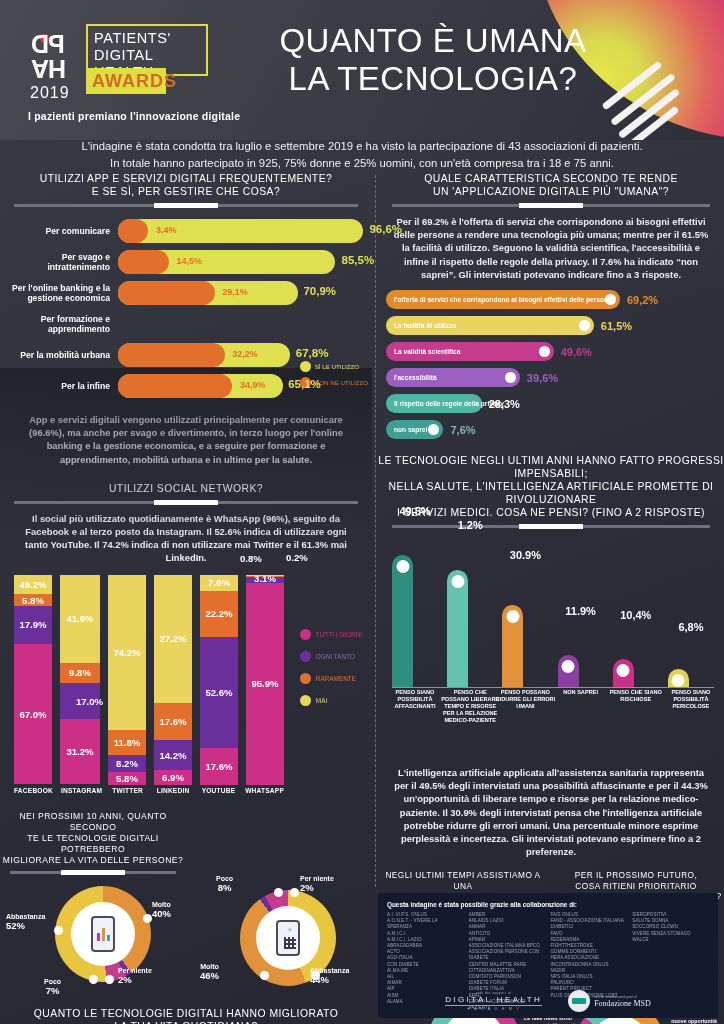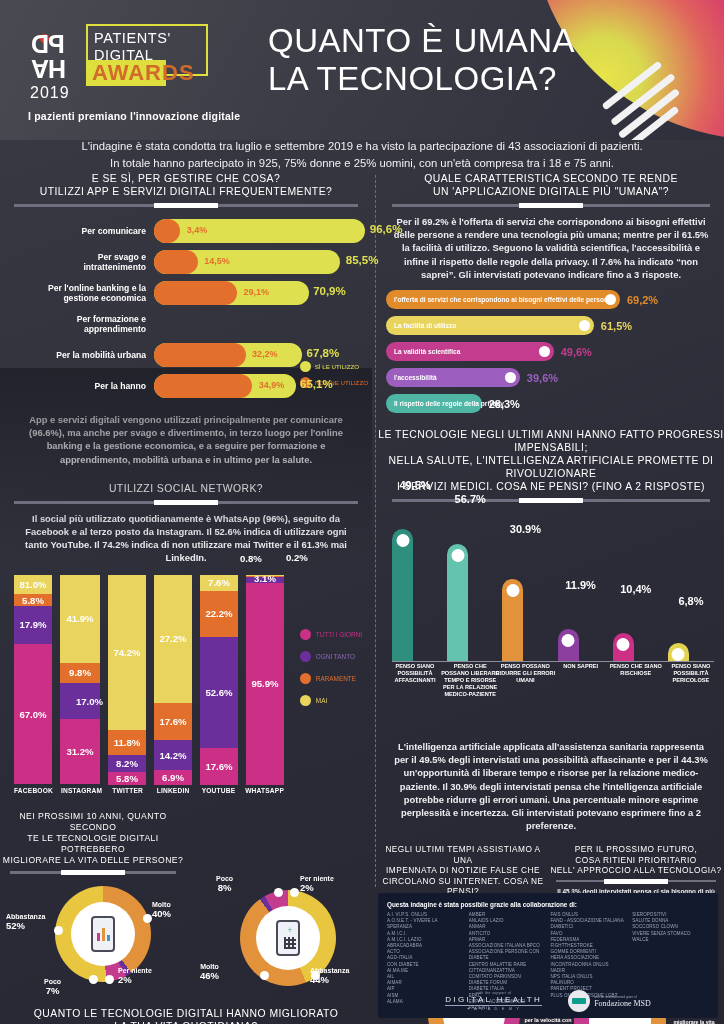--- a/index.html
+++ b/index.html
@@ -28,25 +28,25 @@
   .logo-mark { position:absolute; left:0; top:4px; width:58px; height:70px; color:#fff;
      font-family:"Liberation Sans", sans-serif; }
   .logo-mark .pd { position:absolute; left:4px; top:2px; font-size:25px; font-weight:700; letter-spacing:-1px;
      transform: scaleX(-1); }
   .logo-mark .ha { position:absolute; left:4px; top:26px; font-size:25px; font-weight:700; letter-spacing:-1px;
      transform: scale(-1,-1); }
   .logo-mark .dot { position:absolute; left:12px; top:6px; width:9px; height:9px; background:#e0372e; border-radius:50%; }
   .logo-year { position:absolute; left:2px; top:60px; font-size:16px; letter-spacing:1px; color:#fff; }
   .logo-box { position:absolute; left:58px; top:0px; width:122px; height:52px; border:2px solid #dede3f; padding:4px 6px; }
   .logo-box div { font-size:14.5px; font-weight:400; line-height:17px; letter-spacing:.6px; }
-  .logo-awards { position:absolute; left:58px; top:36px; width:80px; height:26px; background:#dede3f; color:#d16a2a;
-     font-size:22px; font-weight:700; letter-spacing:1px; padding-left:6px; line-height:26px; }
+  .logo-awards { position:absolute; left:58px; top:44px; width:80px; height:26px; background:#dede3f; color:#d16a2a;
+     font-size:18px; font-weight:700; letter-spacing:1px; padding-left:6px; line-height:26px; }
   .tagline { position:absolute; left:28px; top:110px; font-size:10.5px; font-weight:700; letter-spacing:.2px; }
 
-  .maintitle { position:absolute; left:268px; top:22px; width:330px; text-align:left;
+  .maintitle { position:absolute; left:268px; top:22px; width:330px; text-align:center;
      font-size:33px; font-weight:400; line-height:38px; letter-spacing:.5px; }
 
   .intro { position:absolute; left:0; top:138px; width:724px; text-align:center;
      font-size:11.3px; line-height:17px; color:#f0f0f3; padding:0 20px; }
 
   
   .cols { position:absolute; top:172px; left:0; width:724px; height:720px; }
   .colL { position:absolute; left:0; top:0; width:372px; height:720px; }
   .colR { position:absolute; left:378px; top:0; width:346px; height:720px; }
   .divider { position:absolute; left:375px; top:175px; width:1px; height:712px;
@@ -55,21 +55,21 @@
   .sect-title { text-align:center; font-size:10.4px; letter-spacing:.45px; line-height:13px;
      text-transform:uppercase; color:#ffffff; font-weight:400; }
   .rule { position:relative; height:3px; margin:6px 14px 0 14px; background:#6f6f80; }
   .rule::after { content:""; position:absolute; left:50%; transform:translateX(-50%); top:-1px;
      width:64px; height:5px; background:#ffffff; }
 
   .para { font-size:9.4px; line-height:13.2px; text-align:center; font-weight:700; color:#eeeef2; padding:0 14px; }
 
   
   .hbars { margin-top:10px; }
-  .hrow { display:flex; align-items:center; height:27px; margin-bottom:4px;padding-left:36px; }
+  .hrow { display:flex; align-items:center; height:27px; margin-bottom:4px; }
   .hrow .lab { width:118px; text-align:right; padding-right:8px; font-size:8.6px; font-weight:700; line-height:10px; }
   .hrow .track { position:relative; height:24px; flex:1; }
   .hseg-a { position:absolute; left:0; top:0; height:24px; background:#e2702c; border-radius:12px; z-index:2; }
   .hseg-b { position:absolute; left:0; top:0; height:24px; background:#dfe04f; border-radius:12px; z-index:1; }
   .hval-in { position:absolute; top:6px; font-size:9px; font-weight:700; color:#e2702c; z-index:3; }
   .hval-out { position:absolute; top:4px; font-size:11.5px; font-weight:700; color:#dfe04f; z-index:3; }
   .legend-hb { position:absolute; right:4px; bottom:6px; font-size:6.2px; }
   .legend-hb div { display:flex; align-items:center; margin-bottom:5px; }
   .legend-hb i { width:11px; height:11px; border-radius:50%; display:inline-block; margin-right:4px; }
 
@@ -171,22 +171,22 @@
     <div>In totale hanno partecipato in 925, 75% donne e 25% uomini, con un'età compresa tra i 18 e 75 anni.</div>
   </div>
 
   <div class="divider"></div>
 
   <div class="cols">
   <div class="colL">
     <div class="dark-panel"></div>
 
     <div class="sect-title">
+      <div>UTILIZZI APP E SERVIZI DIGITALI FREQUENTEMENTE?</div>
       <div>E SE SÌ, PER GESTIRE CHE COSA?</div>
-      <div>UTILIZZI APP E SERVIZI DIGITALI FREQUENTEMENTE?</div>
     </div>
     <div class="rule"></div>
 
     <div class="hbars" style="position:relative;">
       <div class="hrow">
         <div class="lab">Per comunicare</div>
         <div class="track">
           <div class="hseg-b" style="width:96.6%"></div>
           <div class="hseg-a" style="width:12%"></div>
           <div class="hval-in" style="left:15%">3,4%</div>
@@ -217,21 +217,21 @@
       <div class="hrow">
         <div class="lab">Per la mobilità urbana</div>
         <div class="track">
           <div class="hseg-b" style="width:67.8%"></div>
           <div class="hseg-a" style="width:42%"></div>
           <div class="hval-in" style="left:45%">32,2%</div>
           <div class="hval-out" style="left:70%">67,8%</div>
         </div>
       </div>
       <div class="hrow">
-        <div class="lab">Per la hanno</div>
+        <div class="lab">Per la infine</div>
         <div class="track">
           <div class="hseg-b" style="width:65.1%"></div>
           <div class="hseg-a" style="width:45%"></div>
           <div class="hval-in" style="left:48%">34,9%</div>
           <div class="hval-out" style="left:67%">65,1%</div>
         </div>
       </div>
 
       <div class="legend-hb">
         <div>
@@ -248,21 +248,21 @@
     <div class="para" style="margin-top:14px;">App e servizi digitali vengono utilizzati principalmente per comunicare (96.6%), ma anche per svago e divertimento, in terzo luogo per l'online banking e la gestione economica, e a seguire per formazione e apprendimento, mobilità urbana e in ultimo per la salute.</div>
 
     <div class="sect-title" style="margin-top:16px;">UTILIZZI SOCIAL NETWORK?</div>
     <div class="rule"></div>
     <div class="para" style="margin-top:8px;">Il social più utilizzato quotidianamente è WhatsApp (96%), seguito da Facebook e al terzo posto da Instagram. Il 52.6% indica di utilizzare ogni tanto YouTube. Il 74.2% indica di non utilizzare mai Twitter e il 61.3% mai LinkedIn.</div>
 
     <div class="stack-wrap">
       <div class="stack-area">
 
         <div class="scol">
-          <div class="sseg" style="height:9.2%;background:#e9d45e;color:#fff;">81.0%</div>
+          <div class="sseg" style="height:9.2%;background:#e9d45e;color:#fff;">49.2%</div>
           <div class="sseg" style="height:5.8%;background:#e2702c;">5.8%</div>
           <div class="sseg" style="height:17.9%;background:#6b2f9c;">17.9%</div>
           <div class="sseg" style="height:67.0%;background:#cc2f86;">67.0%</div>
         </div>
 
         <div class="scol">
           <div class="sseg" style="height:41.9%;background:#e9d45e;">41.9%</div>
           <div class="sseg" style="height:9.8%;background:#e2702c;">9.8%</div>
           <div class="sseg" style="height:17.0%;background:#6b2f9c;padding-left:19px;">17.0%</div>
           <div class="sseg" style="height:31.2%;background:#cc2f86;">31.2%</div>
@@ -453,41 +453,48 @@
           <span class="pknob"></span>
         </div>
         <span class="pillval" style="color:#9c5fc0">39,6%</span>
       </div>
       <div class="pillrow">
         <div class="pill" style="width:28.3%; background:#4fb5a5;">
           <span class="ptxt" style="padding-right:6px;">Il rispetto delle regole della privacy</span>
         </div>
         <span class="pillval" style="color:#ffffff">28,3%</span>
       </div>
+      <div class="pillrow">
+        <div class="pill" style="width:17%; background:#3f9d93;">
+          <span class="ptxt">non saprei</span>
+          <span class="pknob"></span>
+        </div>
+        <span class="pillval" style="color:#7fb8ae">7,6%</span>
+      </div>
     </div>
 
     <div class="sect-title" style="margin-top:14px;">
       <div>LE TECNOLOGIE NEGLI ULTIMI ANNI HANNO FATTO PROGRESSI IMPENSABILI;</div>
       <div>NELLA SALUTE, L'INTELLIGENZA ARTIFICIALE PROMETTE DI RIVOLUZIONARE</div>
       <div>I SERVIZI MEDICI. COSA NE PENSI? (FINO A 2 RISPOSTE)</div>
     </div>
     <div class="rule"></div>
 
     <div class="vwrap">
       <div class="vaxis"></div>
       <div class="vbars">
         <div class="vcol">
           <div class="vval" style="color:#ffffff; bottom:100%; margin-bottom:38px;">49.5%</div>
           <div class="vbar" style="height:100%;background:#2e8f7f;">
                 <i class="vk"></i>
               </div>
           <div class="vlab">PENSO SIANO POSSIBILITÀ AFFASCINANTI</div>
         </div>
         <div class="vcol">
-          <div class="vval" style="color:#ffffff; bottom:100%; margin-bottom:24px;">56.7%</div>
+          <div class="vval" style="color:#ffffff; bottom:100%; margin-bottom:24px;">1.2%</div>
           <div class="vbar" style="height:89%;background:#63c3ae;">
                 <i class="vk"></i>
               </div>
           <div class="vlab">PENSO CHE POSSANO LIBERARE TEMPO E RISORSE PER LA RELAZIONE MEDICO-PAZIENTE</div>
         </div>
         <div class="vcol">
           <div class="vval" style="color:#ffffff; bottom:100%; margin-bottom:-6px;">30.9%</div>
           <div class="vbar" style="height:62%;background:#e2923a;">
                 <i class="vk"></i>
               </div>

